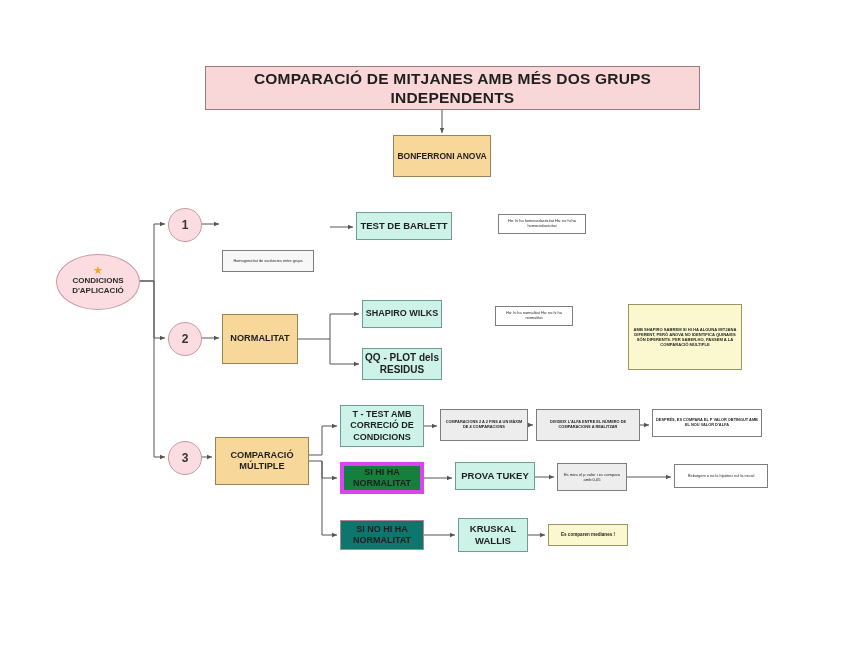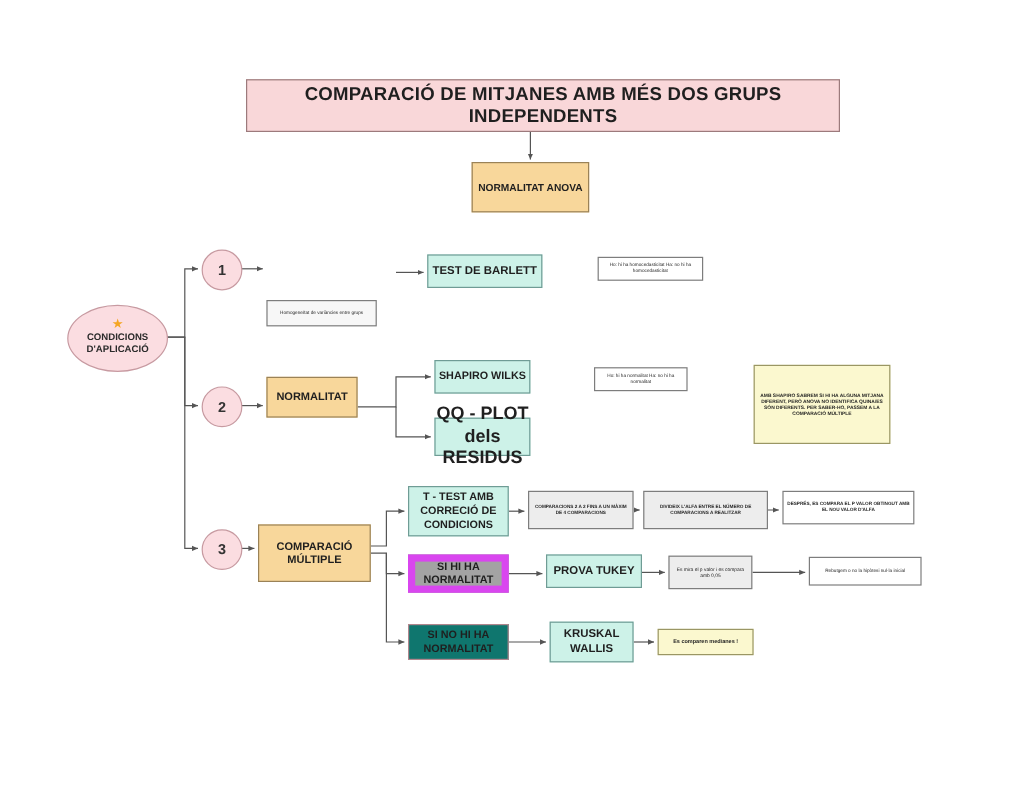--- a/index.html
+++ b/index.html
@@ -17,34 +17,34 @@
   .title{
     left:205px;top:66px;width:495px;height:44px;
     background:#f9d7d9;border:1px solid #9c7a7c;
     font-weight:bold;font-size:15.5px;letter-spacing:.2px;
   }
 
   
   .orange{background:#f8d79b;border:1px solid #9a8257;font-weight:bold;}
   .anova{left:393px;top:135px;width:98px;height:42px;font-size:8.5px;}
   .homo{left:222px;top:205px;width:108px;height:44px;font-size:9.2px;}
-  .norm{left:222px;top:314px;width:76px;height:34px;font-size:9.2px;}
+  .norm{left:222px;top:314px;width:76px;height:50px;font-size:9.2px;}
   .compm{left:215px;top:437px;width:94px;height:48px;font-size:9.2px;}
 
   
   .teal{background:#cdf2e8;border:1px solid #6f9c95;font-weight:bold;}
   .barlett{left:356px;top:212px;width:96px;height:28px;font-size:9.5px;text-align:center;}
   .shapiro{left:362px;top:300px;width:80px;height:28px;font-size:9px;}
-  .qqplot{left:362px;top:348px;width:80px;height:32px;font-size:15px;}
+  .qqplot{left:362px;top:348px;width:80px;height:32px;font-size:10px;}
   .bonf{left:340px;top:405px;width:84px;height:42px;font-size:9px;}
   .tukey{left:455px;top:462px;width:80px;height:28px;font-size:9.5px;}
   .kruskal{left:458px;top:518px;width:70px;height:34px;font-size:9.5px;}
 
   
-  .green{background:#a3a3a3;border:6px solid #d946ef;font-weight:bold;
+  .green{background:#15803d;border:4px solid #d946ef;font-weight:bold;
          left:340px;top:462px;width:84px;height:32px;font-size:9px;}
 
   
   .pinkbox{background:#0f766e;border:1px solid #b0868d;font-weight:bold;
            left:340px;top:520px;width:84px;height:30px;font-size:9px;}
 
   
   .grey{background:#ededed;border:1px solid #7d7d7d;font-size:3.9px;font-weight:bold;padding:2px;}
   .g1{left:440px;top:409px;width:88px;height:32px;}
   .g2{left:536px;top:409px;width:104px;height:32px;}
@@ -125,21 +125,21 @@
       <path d="M424,535 L455,535"></path>
       <path d="M528,535 L545,535"></path>
     </g>
   </svg>
 
   <div class="node title">
     <span>COMPARACIÓ DE MITJANES AMB MÉS DOS GRUPS INDEPENDENTS</span>
   </div>
 
   <div class="node orange anova">
-    <span>NORMALITAT ANOVA</span>
+    <span>BONFERRONI ANOVA</span>
   </div>
 
   <div class="ellipse">
     <span class="star">★</span>
     <span>CONDICIONS D'APLICACIÓ</span>
   </div>
 
   <div class="circle c1">
     <span>1</span>
   </div>

